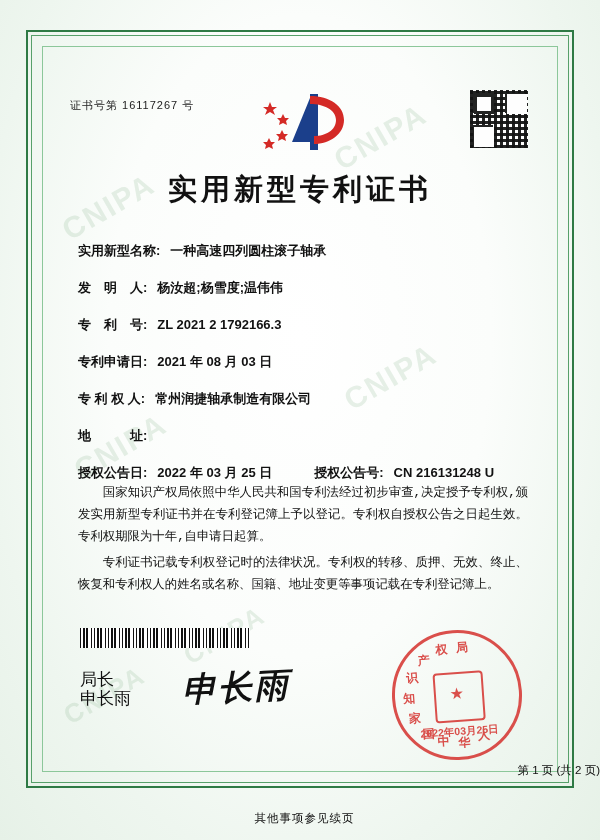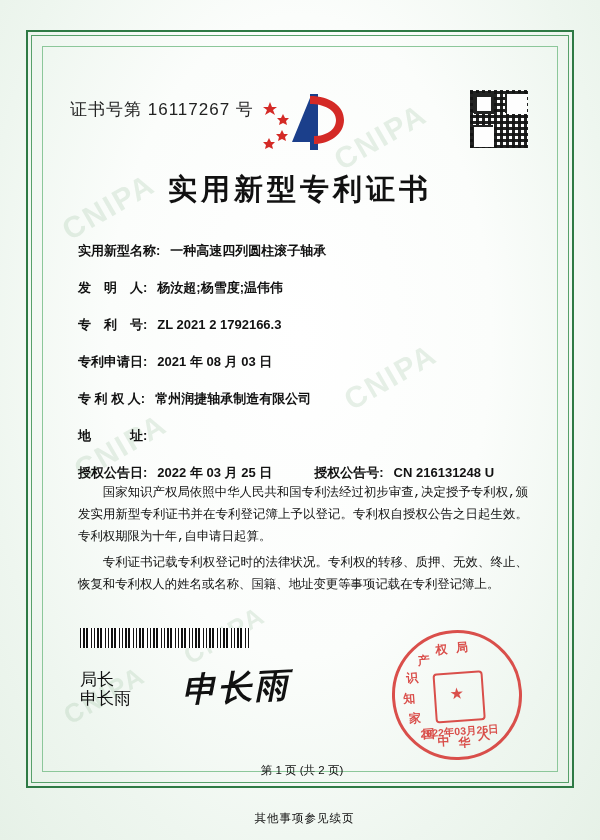--- a/index.html
+++ b/index.html
@@ -73,21 +73,21 @@
   .wm3 { left: 70px;  top: 430px; }
   .wm4 { left: 340px; top: 360px; }
   .wm5 { left: 180px; top: 620px; font-size: 26px; }
   .wm6 { left: 60px;  top: 680px; font-size: 26px; }
 
   
   .cert-no {
     position: absolute;
     left: 70px;
     top: 98px;
-    font-size: 17px;
+    font-size: 11px;
     color: #222;
     letter-spacing: 1px;
   }
   
   .logo {
     position: absolute;
     left: 252px;
     top: 88px;
     width: 96px;
     height: 70px;
@@ -265,21 +265,21 @@
     color: #d42a26;
     font-size: 10.5px;
     white-space: nowrap;
     font-weight: bold;
   }
 
   .page-no {
     position: absolute;
     left: 4px; right: 0;
     bottom: 62px;
-    text-align: center;
+    text-align: right;
     font-size: 11.5px;
     color: #111;
   }
   .footer-note {
     position: absolute;
     left: 0; right: 0;
     bottom: 14px;
     text-align: center;
     font-size: 11.5px;
     color: #111;

